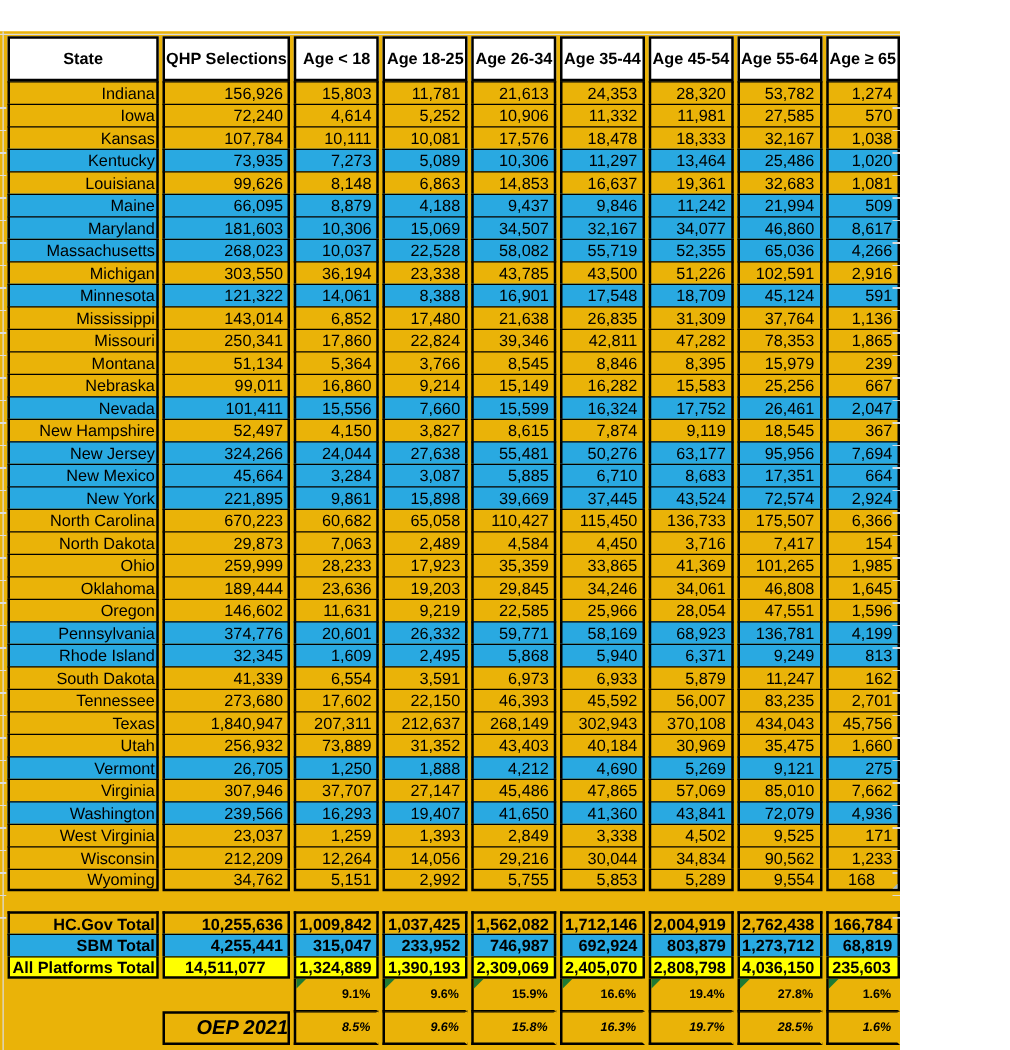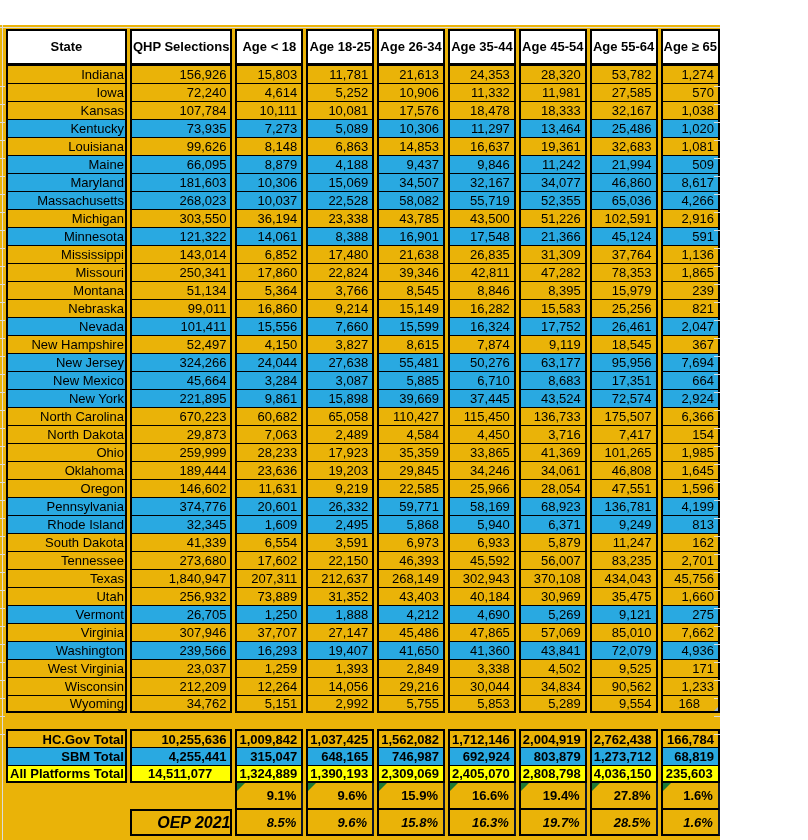--- a/index.html
+++ b/index.html
@@ -40,22 +40,22 @@
 
   tr.total td{font-weight:bold;}
   tr.total td.state, tr.total td.num{border-top:1px solid #000;}
   tr.total.first td.state, tr.total.first td.num{border-top:2px solid #000;}
   tr.total.blue td{background:var(--blue);}
   tr.total.yellow td{background:var(--yellow);text-align:center;}
   tr.total.yellow td.state, tr.total.yellow td.num{border-bottom:2px solid #000;}
 
   td.none{border:none;background:transparent;}
   td.pct{
-    position:relative;text-align:right;font-weight:bold;font-size:13px;height:26px;
-    border-left:2px solid #000;border-right:2px solid #0f172a;border-bottom:1px solid #000;
+    position:relative;text-align:right;font-weight:bold;font-size:10px;height:26px;
+    border-left:2px solid #000;border-right:2px solid #eab308;border-bottom:1px solid #000;
     padding-right:5px;
   }
   .flag{position:absolute;top:0;left:0;width:0;height:0;
         border-top:8px solid var(--green);border-right:8px solid transparent;}
   td.oep-label{
     border:2px solid #000;font-weight:bold;font-style:italic;font-size:16px;
     text-align:right;height:27px;padding:0;
   }
   tr.oep td.pct{font-style:italic;border-top:1px solid #000;border-bottom:2px solid #000;height:27px;}
 
@@ -198,21 +198,21 @@
           <td class="num">102,591</td>
           <td class="num">2,916</td>
         </tr>
         <tr class="hl">
           <td class="state">Minnesota</td>
           <td class="num">121,322</td>
           <td class="num">14,061</td>
           <td class="num">8,388</td>
           <td class="num">16,901</td>
           <td class="num">17,548</td>
-          <td class="num">21,366</td>
+          <td class="num">18,709</td>
           <td class="num">45,124</td>
           <td class="num">591</td>
         </tr>
         <tr>
           <td class="state">Mississippi</td>
           <td class="num">143,014</td>
           <td class="num">6,852</td>
           <td class="num">17,480</td>
           <td class="num">21,638</td>
           <td class="num">26,835</td>
@@ -244,21 +244,21 @@
         </tr>
         <tr>
           <td class="state">Nebraska</td>
           <td class="num">99,011</td>
           <td class="num">16,860</td>
           <td class="num">9,214</td>
           <td class="num">15,149</td>
           <td class="num">16,282</td>
           <td class="num">15,583</td>
           <td class="num">25,256</td>
-          <td class="num">821</td>
+          <td class="num">667</td>
         </tr>
         <tr class="hl">
           <td class="state">Nevada</td>
           <td class="num">101,411</td>
           <td class="num">15,556</td>
           <td class="num">7,660</td>
           <td class="num">15,599</td>
           <td class="num">16,324</td>
           <td class="num">17,752</td>
           <td class="num">26,461</td>
@@ -509,21 +509,21 @@
         <td class="num">1,562,082</td>
         <td class="num">1,712,146</td>
         <td class="num">2,004,919</td>
         <td class="num">2,762,438</td>
         <td class="num">166,784</td>
       </tr>
       <tr class="total blue">
         <td class="state">SBM Total</td>
         <td class="num">4,255,441</td>
         <td class="num">315,047</td>
-        <td class="num">648,165</td>
+        <td class="num">233,952</td>
         <td class="num">746,987</td>
         <td class="num">692,924</td>
         <td class="num">803,879</td>
         <td class="num">1,273,712</td>
         <td class="num">68,819</td>
       </tr>
       <tr class="total yellow">
         <td class="state">All Platforms Total</td>
         <td class="num">14,511,077</td>
         <td class="num">1,324,889</td>

